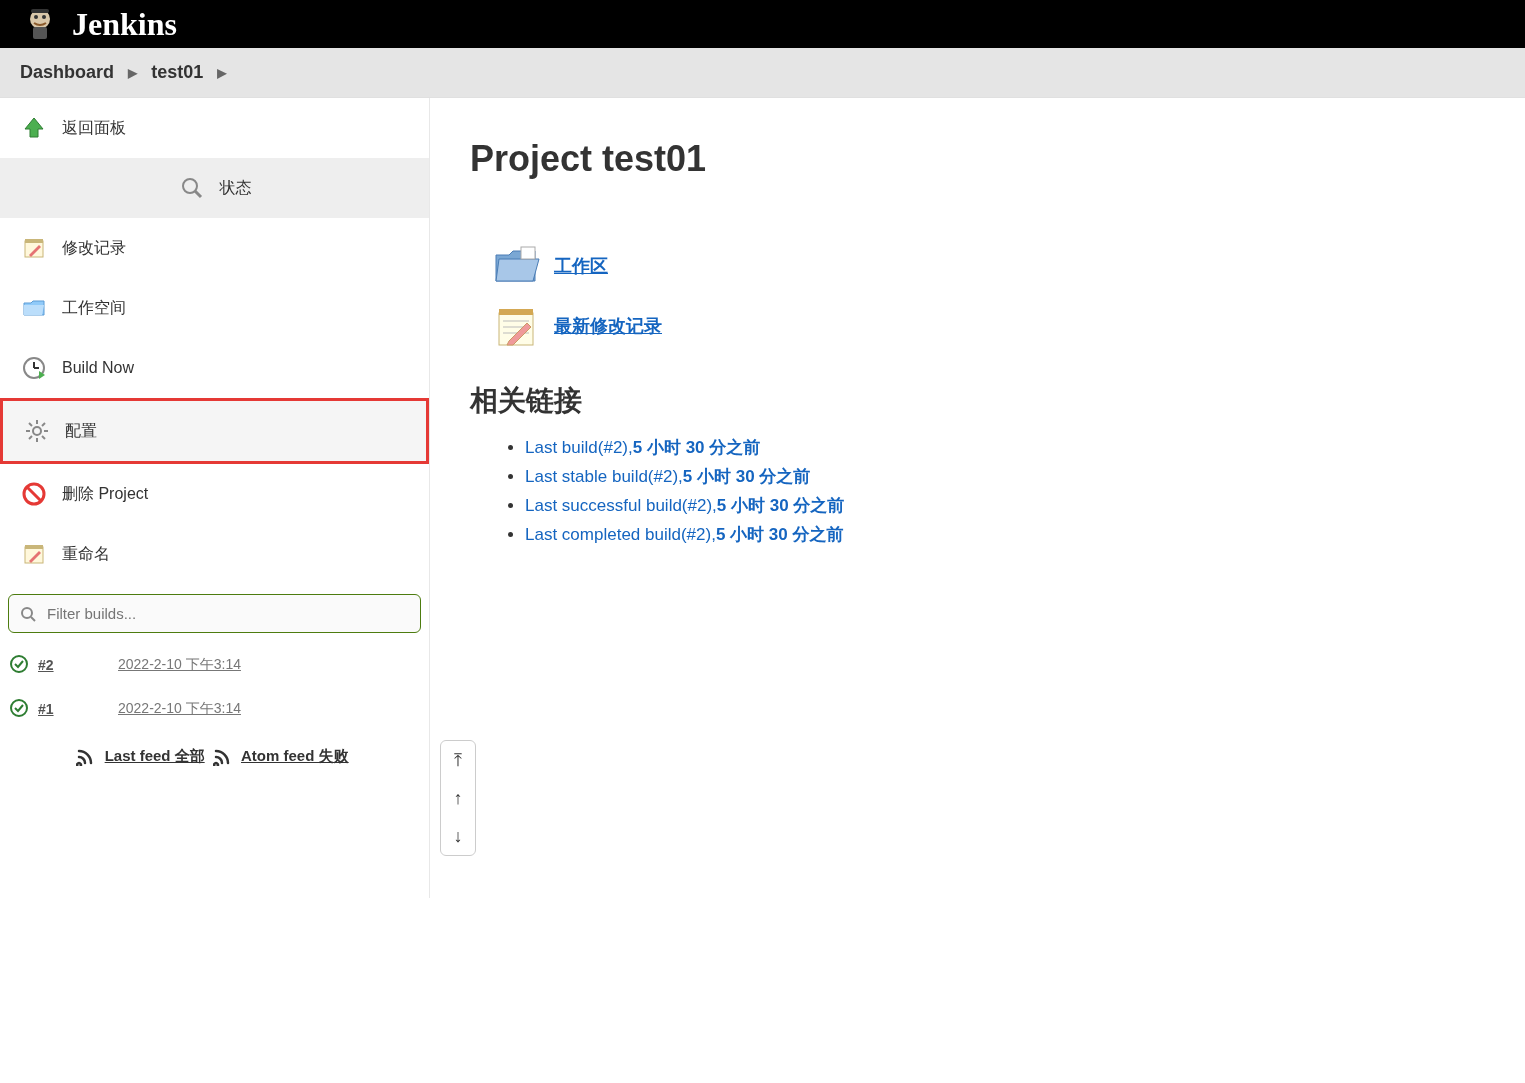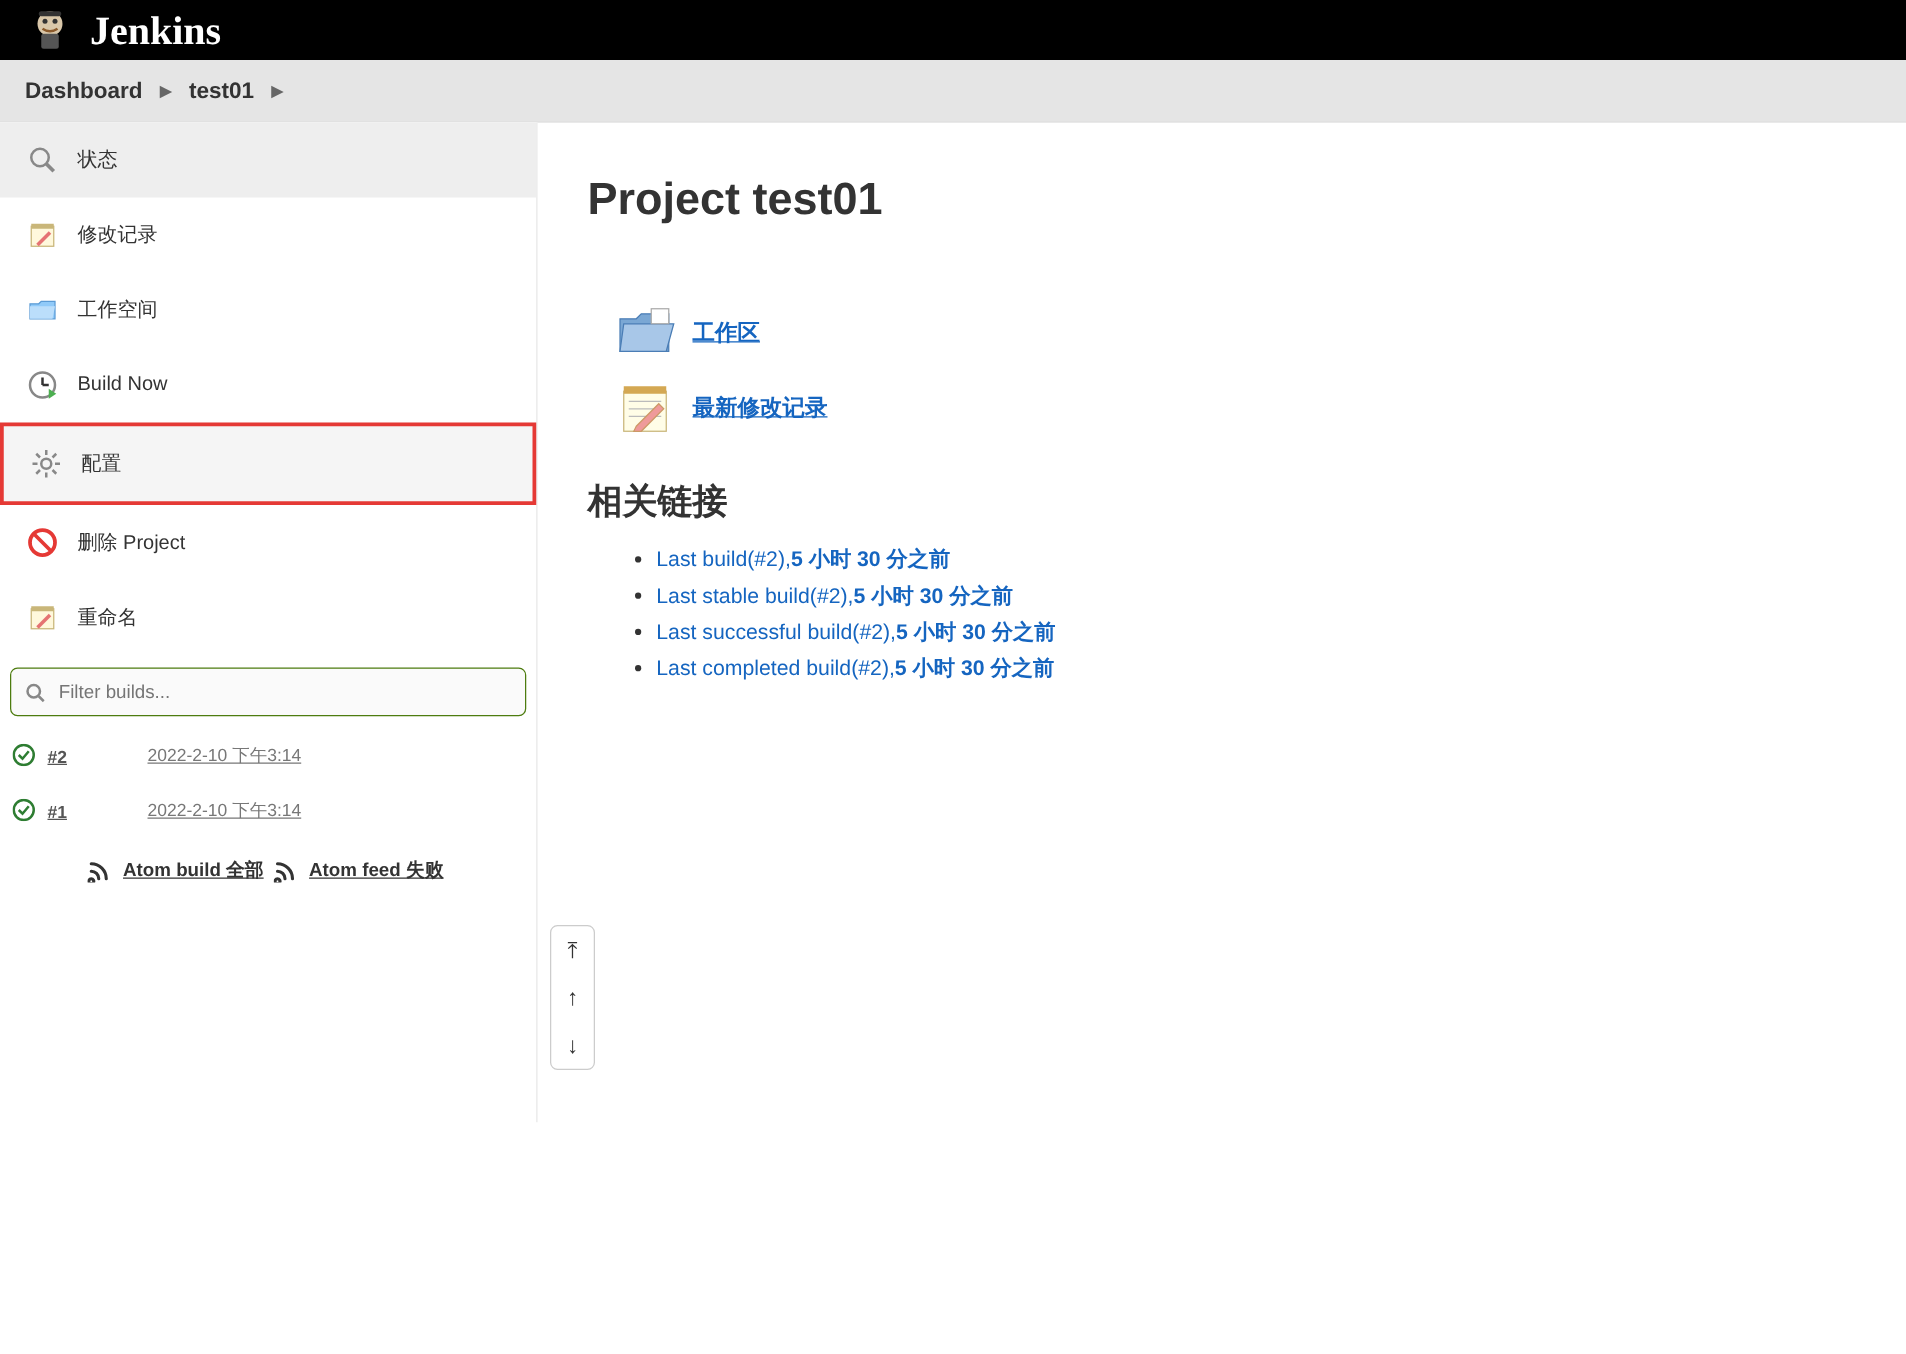--- a/index.html
+++ b/index.html
@@ -15,21 +15,21 @@
 .breadcrumb a { color: #333; text-decoration: none; }
 .breadcrumb .sep { margin: 0 14px; color: #666; font-size: 12px; }
 
 
 .layout { display: flex; }
 .sidebar { width: 430px; background: #fff; border-right: 1px solid #e8e8e8; min-height: 800px; }
 .main { flex: 1; padding: 40px 40px 40px 40px; }
 
 
 .side-item { display: flex; align-items: center; padding: 16px 20px; cursor: pointer; font-size: 16px; color: #333; }
-.side-item.active { background: #eeeeee; }
+.side-item.active { background: #eeeeee; justify-content: center; }
 .side-item.highlighted { border: 3px solid #e53935; background: #f5f5f5; }
 .side-icon { width: 28px; height: 28px; margin-right: 14px; display: flex; align-items: center; justify-content: center; flex-shrink: 0; }
 
 
 .build-history-header { display: flex; align-items: center; padding: 18px 20px; font-weight: bold; font-size: 16px; border-top: 1px solid #eee; margin-top: 20px; }
 .build-history-header .title { flex: 1; margin-left: 14px; }
 .build-history-header .sub { text-decoration: underline; margin-right: 10px; }
 .build-history-header .chev { font-size: 18px; }
 
 .filter-box { margin: 10px 8px; position: relative; }
@@ -85,20 +85,28 @@
   <a href="#">Dashboard</a>
   <span class="sep">▶</span>
   <a href="#">test01</a>
   <span class="sep">▶</span>
 </div>
 
 <div class="layout">
 
   <div class="sidebar">
 
+    <div class="side-item">
+      <span class="side-icon">
+        <svg width="26" height="26" viewBox="0 0 26 26">
+            <path d="M13 3 L22 14 L17 14 L17 22 L9 22 L9 14 L4 14 Z" fill="#4caf50" stroke="#2e7d32" stroke-width="1"></path>
+          </svg>
+      </span>
+      <span>返回面板</span>
+    </div>
 
     <div class="side-item active">
       <span class="side-icon">
         <svg width="26" height="26" viewBox="0 0 26 26">
             <circle cx="11" cy="11" r="7" fill="none" stroke="#888" stroke-width="2"></circle>
             <line x1="16" y1="16" x2="22" y2="22" stroke="#888" stroke-width="3"></line>
           </svg>
       </span>
       <span>状态</span>
     </div>
@@ -208,21 +216,21 @@
       <a href="#" class="build-num">#1</a>
       <a href="#" class="build-date">2022-2-10 下午3:14</a>
     </div>
 
     <div class="feed-row">
       <span class="rss-ic">
         <svg width="18" height="18" viewBox="0 0 18 18">
             <path d="M3 15 a2 2 0 1 0 0.001 0 M3 9 a6 6 0 0 1 6 6 M3 3 a12 12 0 0 1 12 12" fill="none" stroke="#333" stroke-width="2.5" stroke-linecap="round"></path>
           </svg>
       </span>
-      <a href="#">Atom build 全部</a>
+      <a href="#">Last feed 全部</a>
       <span class="rss-ic">
         <svg width="18" height="18" viewBox="0 0 18 18">
             <path d="M3 15 a2 2 0 1 0 0.001 0 M3 9 a6 6 0 0 1 6 6 M3 3 a12 12 0 0 1 12 12" fill="none" stroke="#333" stroke-width="2.5" stroke-linecap="round"></path>
           </svg>
       </span>
       <a href="#">Atom feed 失败</a>
     </div>
   </div>
 
   <div class="main">

